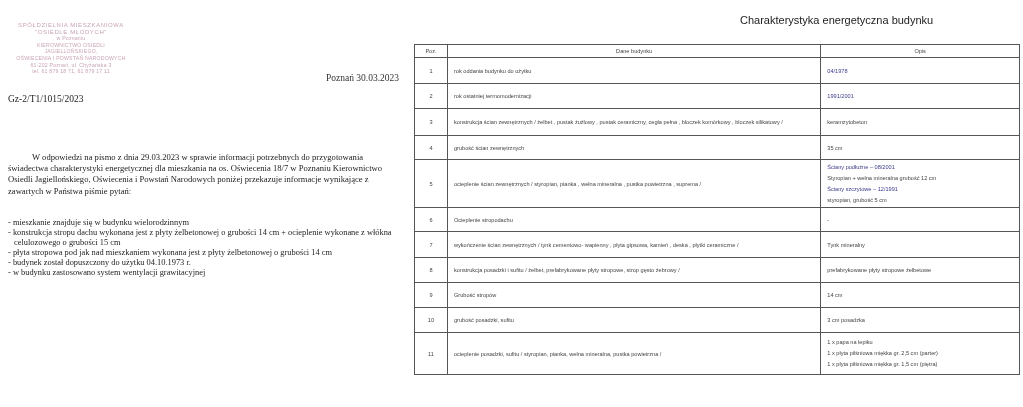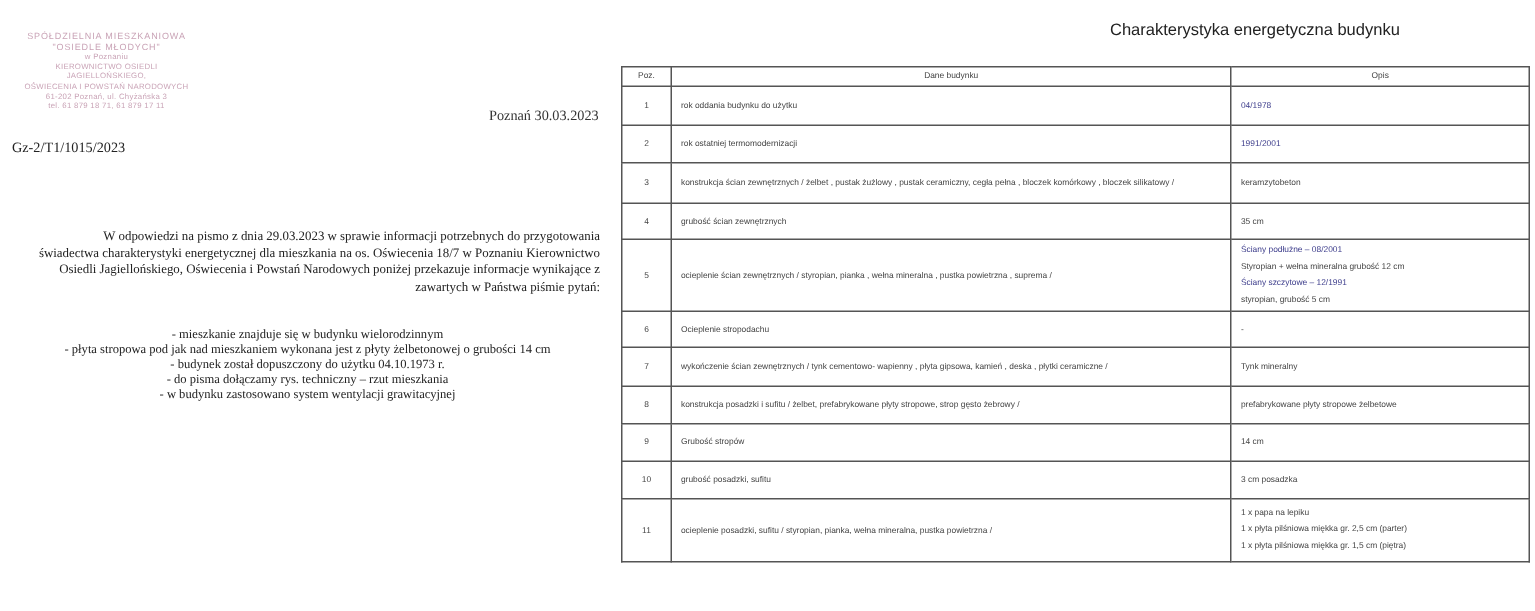--- a/index.html
+++ b/index.html
@@ -2,23 +2,23 @@
 <html><head>
 <meta charset="utf-8">
 <style>
   html, body { margin:0; padding:0; background:#ffffff; }
   body { width:1023px; height:407px; position:relative; overflow:hidden; }
   .letter { position:absolute; left:0; top:0; width:405px; height:403px; font-family:"Liberation Serif", serif; color:#222; }
   .stamp { position:absolute; left:10px; top:22px; width:122px; text-align:center; color:#c9a3b6; font-family:"Liberation Sans", sans-serif; font-size:5.2px; line-height:6.6px; letter-spacing:0.2px; }
   .stamp .l0, .stamp .l1 { font-size:6px; letter-spacing:0.6px; }
   .date { position:absolute; left:326px; top:73px; font-size:9.5px; color:#333; }
   .ref { position:absolute; left:8px; top:94px; font-size:9.5px; color:#222; }
-  .intro { position:absolute; left:8px; top:152px; width:392px; font-size:8.6px; line-height:11.2px; text-align:right; }
+  .intro { position:absolute; left:8px; top:152px; width:392px; font-size:8.6px; line-height:11.2px; text-align:left; }
   .intro .indent { display:inline-block; width:24px; }
-  .bullets { position:absolute; left:8px; top:218px; width:394px; font-size:8.4px; line-height:9.9px;text-align:center; }
+  .bullets { position:absolute; left:8px; top:218px; width:394px; font-size:8.4px; line-height:9.9px; }
   .bullets div { padding-left:6px; text-indent:-6px; }
   .title { position:absolute; left:740px; top:14px; font-family:"Liberation Sans", sans-serif; font-size:11px; color:#222; }
   table.ec { position:absolute; left:414px; top:44px; width:606px; border-collapse:collapse; font-family:"Liberation Sans", sans-serif; font-size:5.6px; color:#444; }
   table.ec td, table.ec th { border:1px solid #555; padding:0 6px; vertical-align:middle; }
   table.ec th { font-weight:normal; height:12px; text-align:center; }
   table.ec td.num { text-align:center; width:20px; padding:0 4px; }
   table.ec td.opis { color:#3b3b8a; }
   table.ec td.opis.plain { color:#444; }
   .line { display:block; line-height:11px; }
 </style>
@@ -33,23 +33,23 @@
     <div>KIEROWNICTWO OSIEDLI JAGIELLOŃSKIEGO,</div>
     <div>OŚWIECENIA I POWSTAŃ NARODOWYCH</div>
     <div>61-202 Poznań, ul. Chyżańska 3</div>
     <div>tel. 61 879 18 71, 61 879 17 11</div>
   </div>
   <div class="date">Poznań 30.03.2023</div>
   <div class="ref">Gz-2/T1/1015/2023</div>
   <div class="intro"><span class="indent"></span><span>W odpowiedzi na pismo z dnia 29.03.2023 w sprawie informacji potrzebnych do przygotowania świadectwa charakterystyki energetycznej dla mieszkania na os. Oświecenia 18/7 w Poznaniu Kierownictwo Osiedli Jagiellońskiego, Oświecenia i Powstań Narodowych poniżej przekazuje informacje wynikające z zawartych w Państwa piśmie pytań:</span></div>
   <div class="bullets">
     <div>- mieszkanie znajduje się w budynku wielorodzinnym</div>
+    <div>- konstrukcja stropu dachu wykonana jest z płyty żelbetonowej o grubości 14 cm + ocieplenie wykonane z włókna celulozowego o grubości 15 cm</div>
     <div>- płyta stropowa pod jak nad mieszkaniem wykonana jest z płyty żelbetonowej o grubości 14 cm</div>
     <div>- budynek został dopuszczony do użytku 04.10.1973 r.</div>
-    <div>- do pisma dołączamy rys. techniczny – rzut mieszkania</div>
     <div>- w budynku zastosowano system wentylacji grawitacyjnej</div>
   </div>
 </div>
 
 <div class="title">Charakterystyka energetyczna  budynku</div>
 
 <table class="ec">
   <colgroup>
       <col style="width:33px">
       <col style="width:374px">

